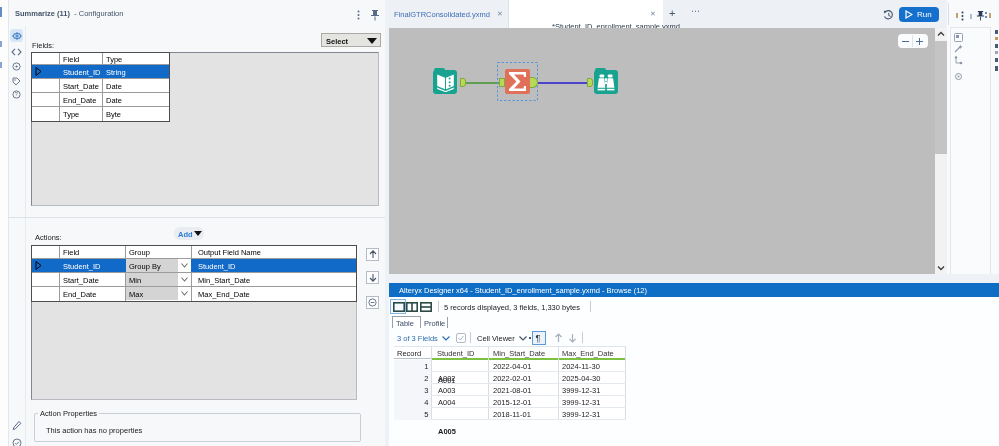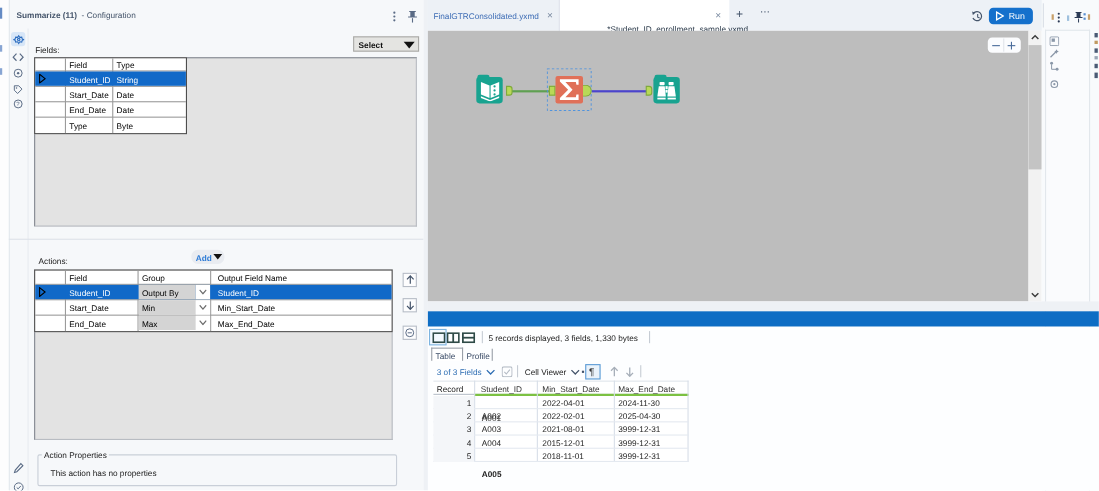--- a/index.html
+++ b/index.html
@@ -109,21 +109,21 @@
     <div class="abs" style="left:0;top:40px;width:324px;height:1px;background:#9b9b9b;"></div>
     <div class="t" style="left:31px;top:2px;color:#000;">Field</div>
     <div class="t" style="left:97px;top:2px;color:#000;">Group</div>
     <div class="t" style="left:166px;top:2px;color:#000;">Output Field Name</div>
     <div class="abs" style="left:0;top:13px;width:324px;height:13px;background:#1169c8;"></div>
     <svg class="abs" style="left:3px;top:15px" width="7" height="9" viewBox="0 0 7 9">
         <path d="M1 0.5 L6 4.5 L1 8.5 Z" fill="#1169c8" stroke="#000" stroke-width="1"></path>
       </svg>
     <div class="t" style="left:31px;top:16px;color:#fff;">Student_ID</div>
     <div class="abs" style="left:94px;top:13px;width:52px;height:13px;background:#d4d4d4;"></div>
-    <div class="t" style="left:97px;top:16px;color:#000;">Output By</div>
+    <div class="t" style="left:97px;top:16px;color:#000;">Group By</div>
     <div class="abs" style="left:146px;top:13px;width:13px;height:13px;background:#fff;"></div>
       <svg class="abs" style="left:149px;top:17px" width="7" height="5" viewBox="0 0 7 5">
         <path d="M0.5 0.5 L3.5 4 L6.5 0.5" fill="none" stroke="#6e6e6e" stroke-width="1.1"></path>
       </svg>
     <div class="t" style="left:166px;top:16px;color:#fff;">Student_ID</div>
     <div class="t" style="left:31px;top:30px;color:#000;">Start_Date</div>
     <div class="abs" style="left:94px;top:27px;width:52px;height:13px;background:#d4d4d4;"></div>
     <div class="t" style="left:97px;top:30px;color:#000;">Min</div>
     <div class="abs" style="left:146px;top:27px;width:13px;height:13px;background:#fff;"></div>
       <svg class="abs" style="left:149px;top:31px" width="7" height="5" viewBox="0 0 7 5">
@@ -281,20 +281,21 @@
   <div class="abs" style="left:995px;top:30px;width:3px;height:4px;background:#4a5a74;"></div>
   <div class="abs" style="left:995px;top:37px;width:3px;height:3px;background:#c09a62;"></div>
   <div class="abs" style="left:995px;top:44px;width:3px;height:4px;background:#4a5a74;"></div>
   <div class="abs" style="left:995px;top:51px;width:3px;height:3px;background:#9aa6b5;"></div>
   <div class="abs" style="left:995px;top:58px;width:3px;height:4px;background:#4a5a74;"></div>
   <div class="abs" style="left:995px;top:66px;width:3px;height:5px;background:#4a5a74;"></div>
 
   <div class="abs" style="left:389px;top:274px;width:610px;height:9px;background:#eef1f5;"></div>
 
   <div class="abs" style="left:389px;top:283px;width:610px;height:14px;background:#0e6dc4;"></div>
+  <div class="t" style="left:399px;top:286px;color:#fff;">Alteryx Designer x64 - Student_ID_enrollment_sample.yxmd - Browse (12)</div>
 
   <div class="abs" style="left:389px;top:297px;width:610px;height:149px;background:#fdfeff;"></div>
 
   <div class="abs" style="left:390px;top:299px;width:16px;height:15px;border:1px solid #7db4e0;background:#f3f9ff;"></div>
   <svg class="abs" style="left:392.5px;top:302px" width="12" height="10" viewBox="0 0 12 10">
       <rect x="0.8" y="0.8" width="10.4" height="8.4" fill="none" stroke="#2e4a47" stroke-width="1.6"></rect>
     </svg>
   <svg class="abs" style="left:406px;top:302px" width="12" height="10" viewBox="0 0 12 10">
       <rect x="0.8" y="0.8" width="10.4" height="8.4" fill="none" stroke="#2e4a47" stroke-width="1.6"></rect>
       <rect x="5.2" y="1" width="1.6" height="8" fill="#2e4a47"></rect>

